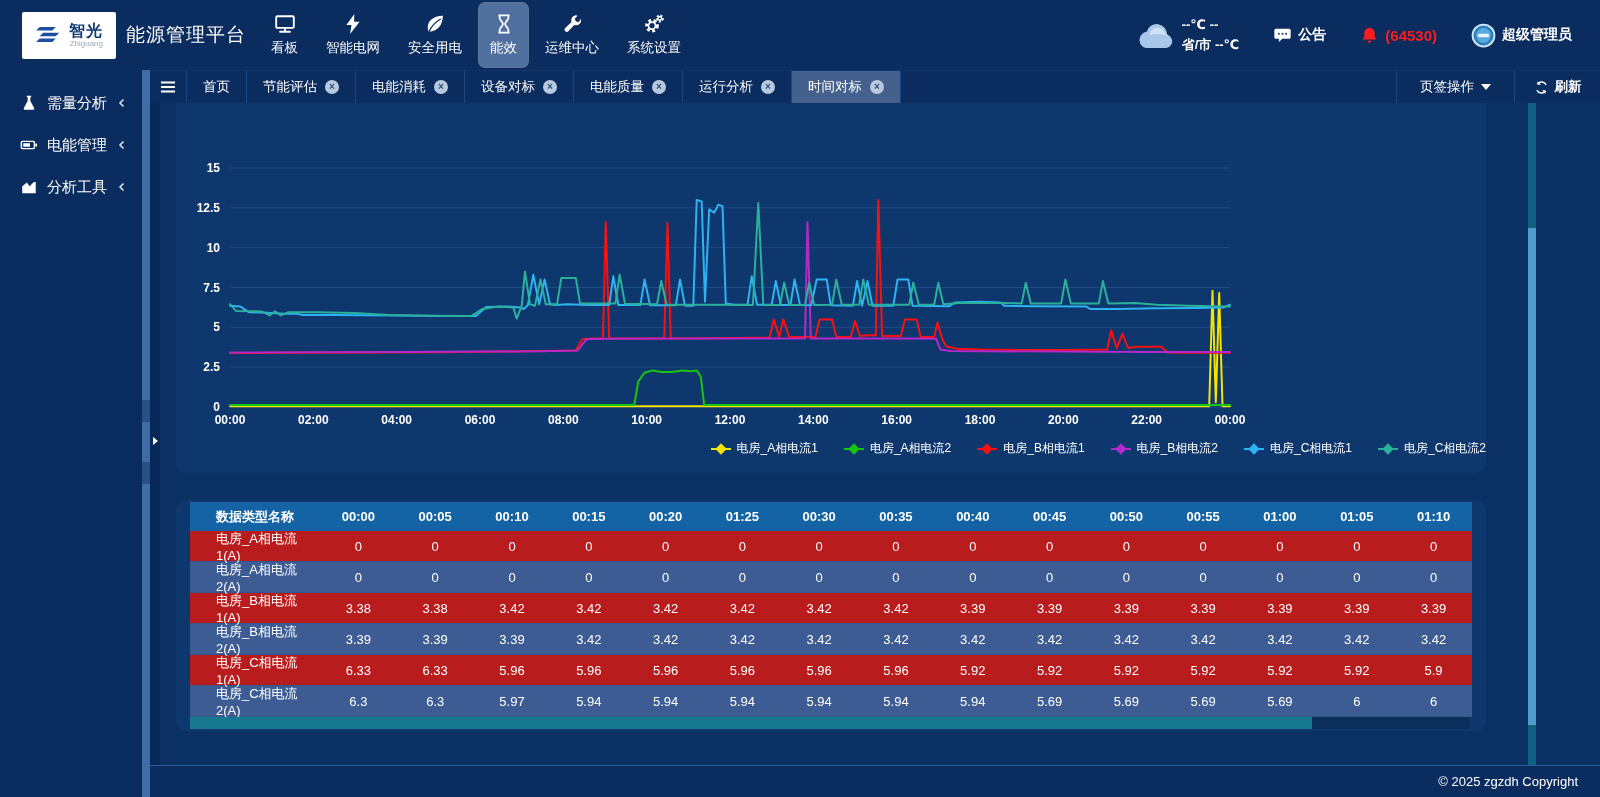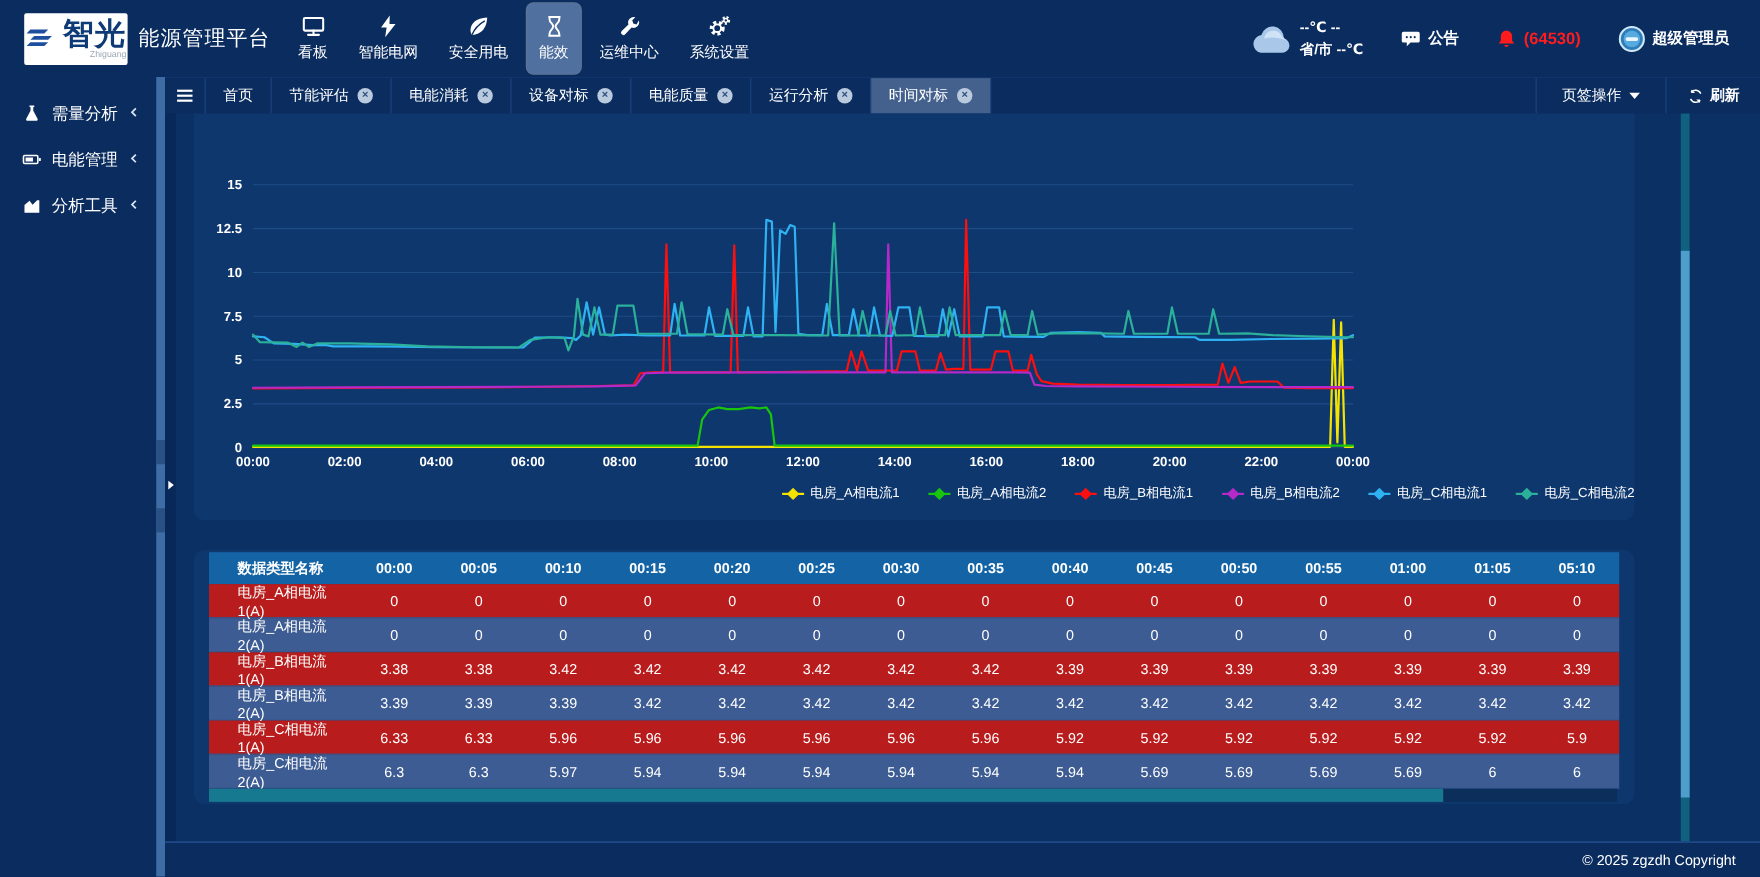--- a/index.html
+++ b/index.html
@@ -5,21 +5,21 @@
   * { margin:0; padding:0; box-sizing:border-box; }
   html,body { width:1600px; height:797px; overflow:hidden; }
   body { font-family:"Liberation Sans","DejaVu Sans",sans-serif; background:#0a2c5f; color:#fff; }
   .app { position:relative; width:1600px; height:797px; overflow:hidden; }
   .icon { display:inline-flex; align-items:center; justify-content:center; }
 
   
   .topbar { position:absolute; left:0; top:0; width:1600px; height:70px; background:#0a2c5f; display:flex; align-items:center; z-index:5; }
   .logo { margin-left:22px; width:94px; height:47px; background:#fff; border-radius:2px; display:flex; align-items:center; justify-content:center; gap:4px; }
   .logo-text { display:flex; flex-direction:column; line-height:1; }
-  .logo-brand { color:#0e3a75; font-weight:bold; font-size:28px; letter-spacing:1px; }
+  .logo-brand { color:#0e3a75; font-weight:bold; font-size:16px; letter-spacing:1px; }
   .logo-sub { color:#9aa7b5; font-size:8px; text-align:right; margin-top:1px; }
   .app-title { margin-left:10px; font-size:19px; letter-spacing:1px; }
   #topnav { display:flex; margin-left:14px; gap:6px; height:70px; align-items:stretch; }
   .nav-item { display:flex; flex-direction:column; align-items:center; justify-content:center; padding:0 11px; cursor:pointer; border-radius:6px; margin:3px 0; }
   .nav-item .nav-label { font-size:13.5px; margin-top:4px; }
   .nav-item.active { background:#50709f; box-shadow:0 0 0 1px rgba(255,255,255,.35); }
   .top-right { margin-left:auto; display:flex; align-items:center; gap:34px; padding-right:28px; }
   .weather { display:flex; align-items:center; gap:6px; }
   .w-lines { font-size:13px; font-weight:bold; line-height:1.55; }
   .notice,.alarm,.user { display:flex; align-items:center; gap:6px; cursor:pointer; }
@@ -403,30 +403,30 @@
 
     <section class="panel table-panel">
       <div id="dtable">
           <div class="trow thead">
             <div class="tcell tname">数据类型名称</div>
             <div class="tcell">00:00</div>
             <div class="tcell">00:05</div>
             <div class="tcell">00:10</div>
             <div class="tcell">00:15</div>
             <div class="tcell">00:20</div>
-            <div class="tcell">00:25</div>
+            <div class="tcell">01:25</div>
             <div class="tcell">00:30</div>
             <div class="tcell">00:35</div>
             <div class="tcell">00:40</div>
             <div class="tcell">00:45</div>
             <div class="tcell">00:50</div>
             <div class="tcell">00:55</div>
             <div class="tcell">01:00</div>
             <div class="tcell">01:05</div>
-            <div class="tcell">05:10</div>
+            <div class="tcell">01:10</div>
           </div>
           <div class="trow dark">
             <div class="tcell tname">电房_A相电流1(A)</div>
             <div class="tcell">0</div>
             <div class="tcell">0</div>
             <div class="tcell">0</div>
             <div class="tcell">0</div>
             <div class="tcell">0</div>
             <div class="tcell">0</div>
             <div class="tcell">0</div>

